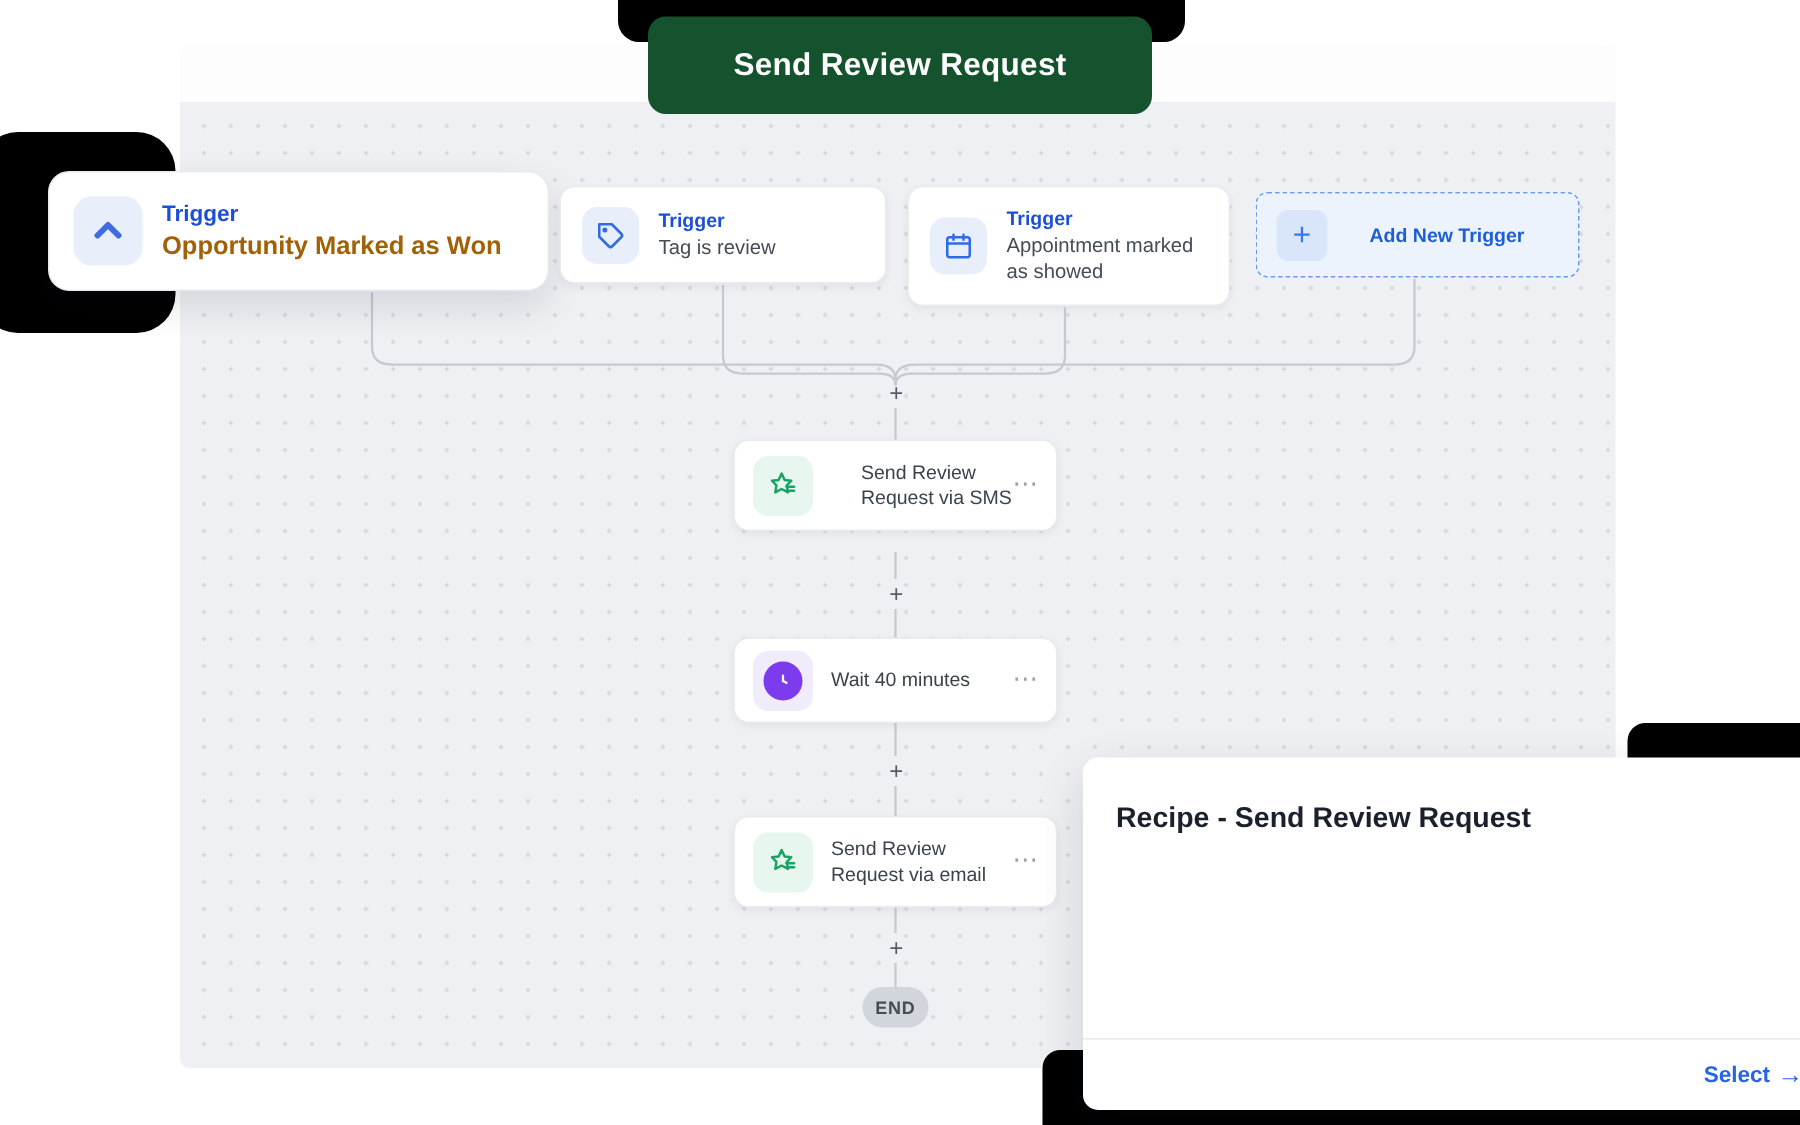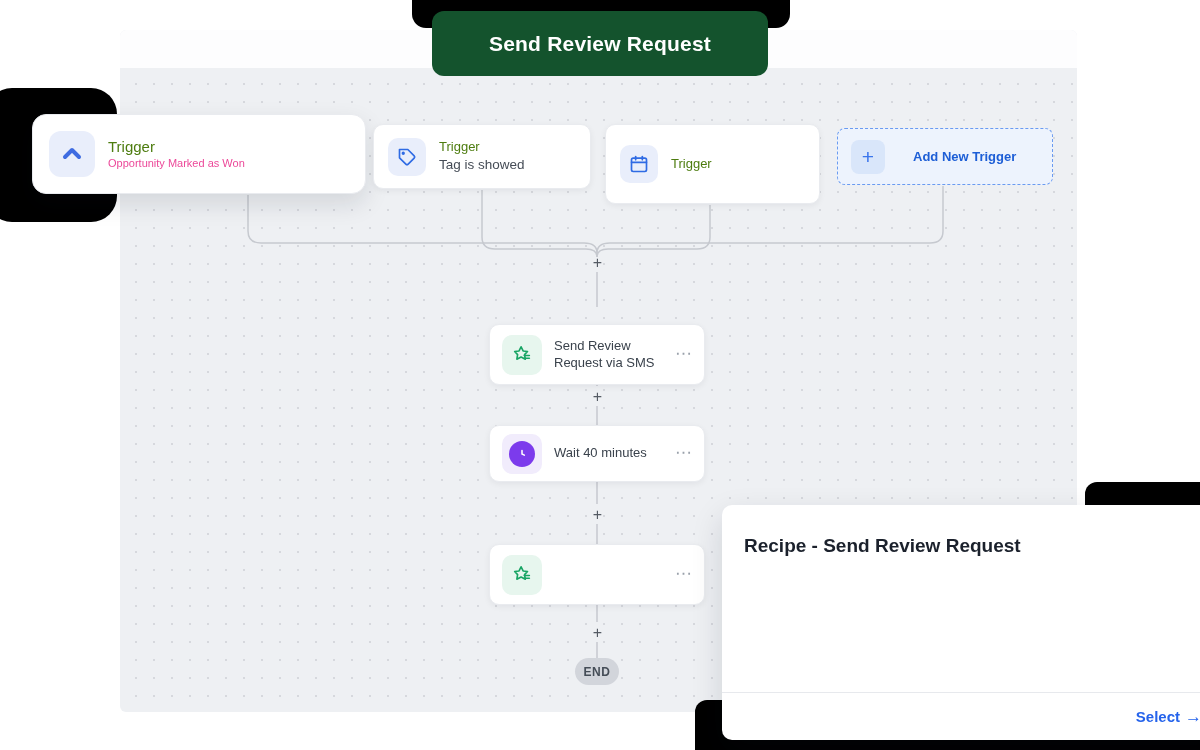--- a/index.html
+++ b/index.html
@@ -40,39 +40,39 @@
   .trigger2 { left:373px; top:124px; width:218px; height:65px; border-radius:10px; padding-left:14px; }
   .trigger3 { left:605px; top:124px; width:215px; height:80px; border-radius:10px; padding-left:14px; }
 
   .icon-sq { flex:0 0 auto; display:flex; align-items:center; justify-content:center;
     background:#e9eefb; border-radius:10px; }
   .icon-lg { width:46px; height:46px; border-radius:12px; }
   .icon-md { width:38px; height:38px; }
   .icon-step { width:40px; height:40px; border-radius:10px; }
 
   .t-text { margin-left:13px; line-height:1.25; }
-  .t-label { color:#4d7c0f; font-weight:400; }
+  .t-label { color:#1d4ed8; font-weight:700; }
   .t-title { color:#454c56; }
   .trigger1 .t-label { font-size:15px; }
-  .trigger1 .t-title { font-size:11px; color:#ec4899; }
+  .trigger1 .t-title { font-size:17px; color:#a16207;font-weight:bold; }
   .trigger2 .t-label, .trigger3 .t-label { font-size:13px; }
   .trigger2 .t-title, .trigger3 .t-title { font-size:13.5px; margin-top:2px; }
   .trigger3 .t-title { max-width:140px; }
 
   .add-trigger { position:absolute; left:837px; top:128px; width:216px; height:57px;
     background:#edf3fd; border:1.5px dashed #6a9bf1; border-radius:8px;
     display:flex; align-items:center; padding-left:13px; z-index:4; cursor:pointer; }
   .add-plus-sq { width:34px; height:34px; border-radius:8px; background:#d9e6fa;
     display:flex; align-items:center; justify-content:center; color:#3b76ec;
     font-size:21px; font-weight:400; }
   .add-label { margin-left:28px; color:#1d5ed6; font-size:13px; font-weight:700; }
 
   
   .step { left:489px; width:216px; border-radius:10px; padding-left:12px; cursor:pointer; }
-  .step-sms { top:324px; height:61px; }
+  .step-sms { top:293px; height:61px;gap:20px; }
   .step-wait { top:425px; height:57px; }
   .step-email { top:544px; height:61px; }
   .step-title { margin-left:12px; font-size:13px; color:#3a424c; line-height:1.3; max-width:124px; }
   .step-menu { position:absolute; right:11px; top:50%; transform:translateY(-58%);
     color:#9aa1ab; font-size:17px; letter-spacing:1px; cursor:pointer; }
   .icon-green { background:#e7f6ee; }
   .icon-purple { background:#f1ecfc; }
   .clock-circle { width:26px; height:26px; border-radius:50%; background:#7c3bec;
     display:flex; align-items:center; justify-content:center; }
 
@@ -144,35 +144,36 @@
 
   <div class="card trigger2">
     <div class="icon-sq icon-md">
       <svg width="20" height="20" viewBox="0 0 24 24" fill="none" stroke="#2f6be4" stroke-width="2" stroke-linecap="round" stroke-linejoin="round">
         <path d="M20.6 13.4 13.4 20.6a2 2 0 0 1-2.8 0L3 13V3h10l7.6 7.6a2 2 0 0 1 0 2.8z"></path>
         <circle cx="7.5" cy="7.5" r="1" fill="#2f6be4"></circle>
       </svg>
     </div>
     <div class="t-text">
       <div class="t-label">Trigger</div>
-      <div class="t-title">Tag is showed</div>
+      <div class="t-title">Tag is review</div>
     </div>
   </div>
 
   <div class="card trigger3">
     <div class="icon-sq icon-md">
       <svg width="20" height="20" viewBox="0 0 24 24" fill="none" stroke="#2f6be4" stroke-width="2" stroke-linecap="round" stroke-linejoin="round">
         <rect x="3" y="5" width="18" height="16" rx="2"></rect>
         <line x1="8" y1="3" x2="8" y2="7"></line>
           <line x1="16" y1="3" x2="16" y2="7"></line>
         <line x1="3" y1="10" x2="21" y2="10"></line>
       </svg>
     </div>
     <div class="t-text">
       <div class="t-label">Trigger</div>
+      <div class="t-title">Appointment marked as showed</div>
     </div>
   </div>
 
   <div class="add-trigger">
     <div class="add-plus-sq">+</div>
     <div class="add-label">Add New Trigger</div>
   </div>
 
   <div class="plus" style="top:254px">+</div>
   <div class="plus" style="top:388px">+</div>
@@ -204,20 +205,21 @@
   </div>
 
   <div class="card step step-email">
     <div class="icon-sq icon-step icon-green">
       <svg width="22" height="22" viewBox="0 0 24 24" fill="none" stroke="#18a464" stroke-width="1.8" stroke-linecap="round" stroke-linejoin="round">
         <path d="M11 3l2.2 4.6 4.8.6-3.2 3.4.8 5-4.6-2.4-4.6 2.4.8-5L4 8.2l4.8-.6z"></path>
         <line x1="14.5" y1="12.5" x2="20" y2="12.5"></line>
         <line x1="14.5" y1="15.5" x2="20" y2="15.5"></line>
       </svg>
     </div>
+    <div class="step-title">Send Review Request via email</div>
     <div class="step-menu">⋯</div>
   </div>
 
   <div class="end-pill">END</div>
 
   <div class="recipe">
     <div class="recipe-body">
       <div class="recipe-title">Recipe - Send Review Request</div>
     </div>
     <div class="recipe-footer">

